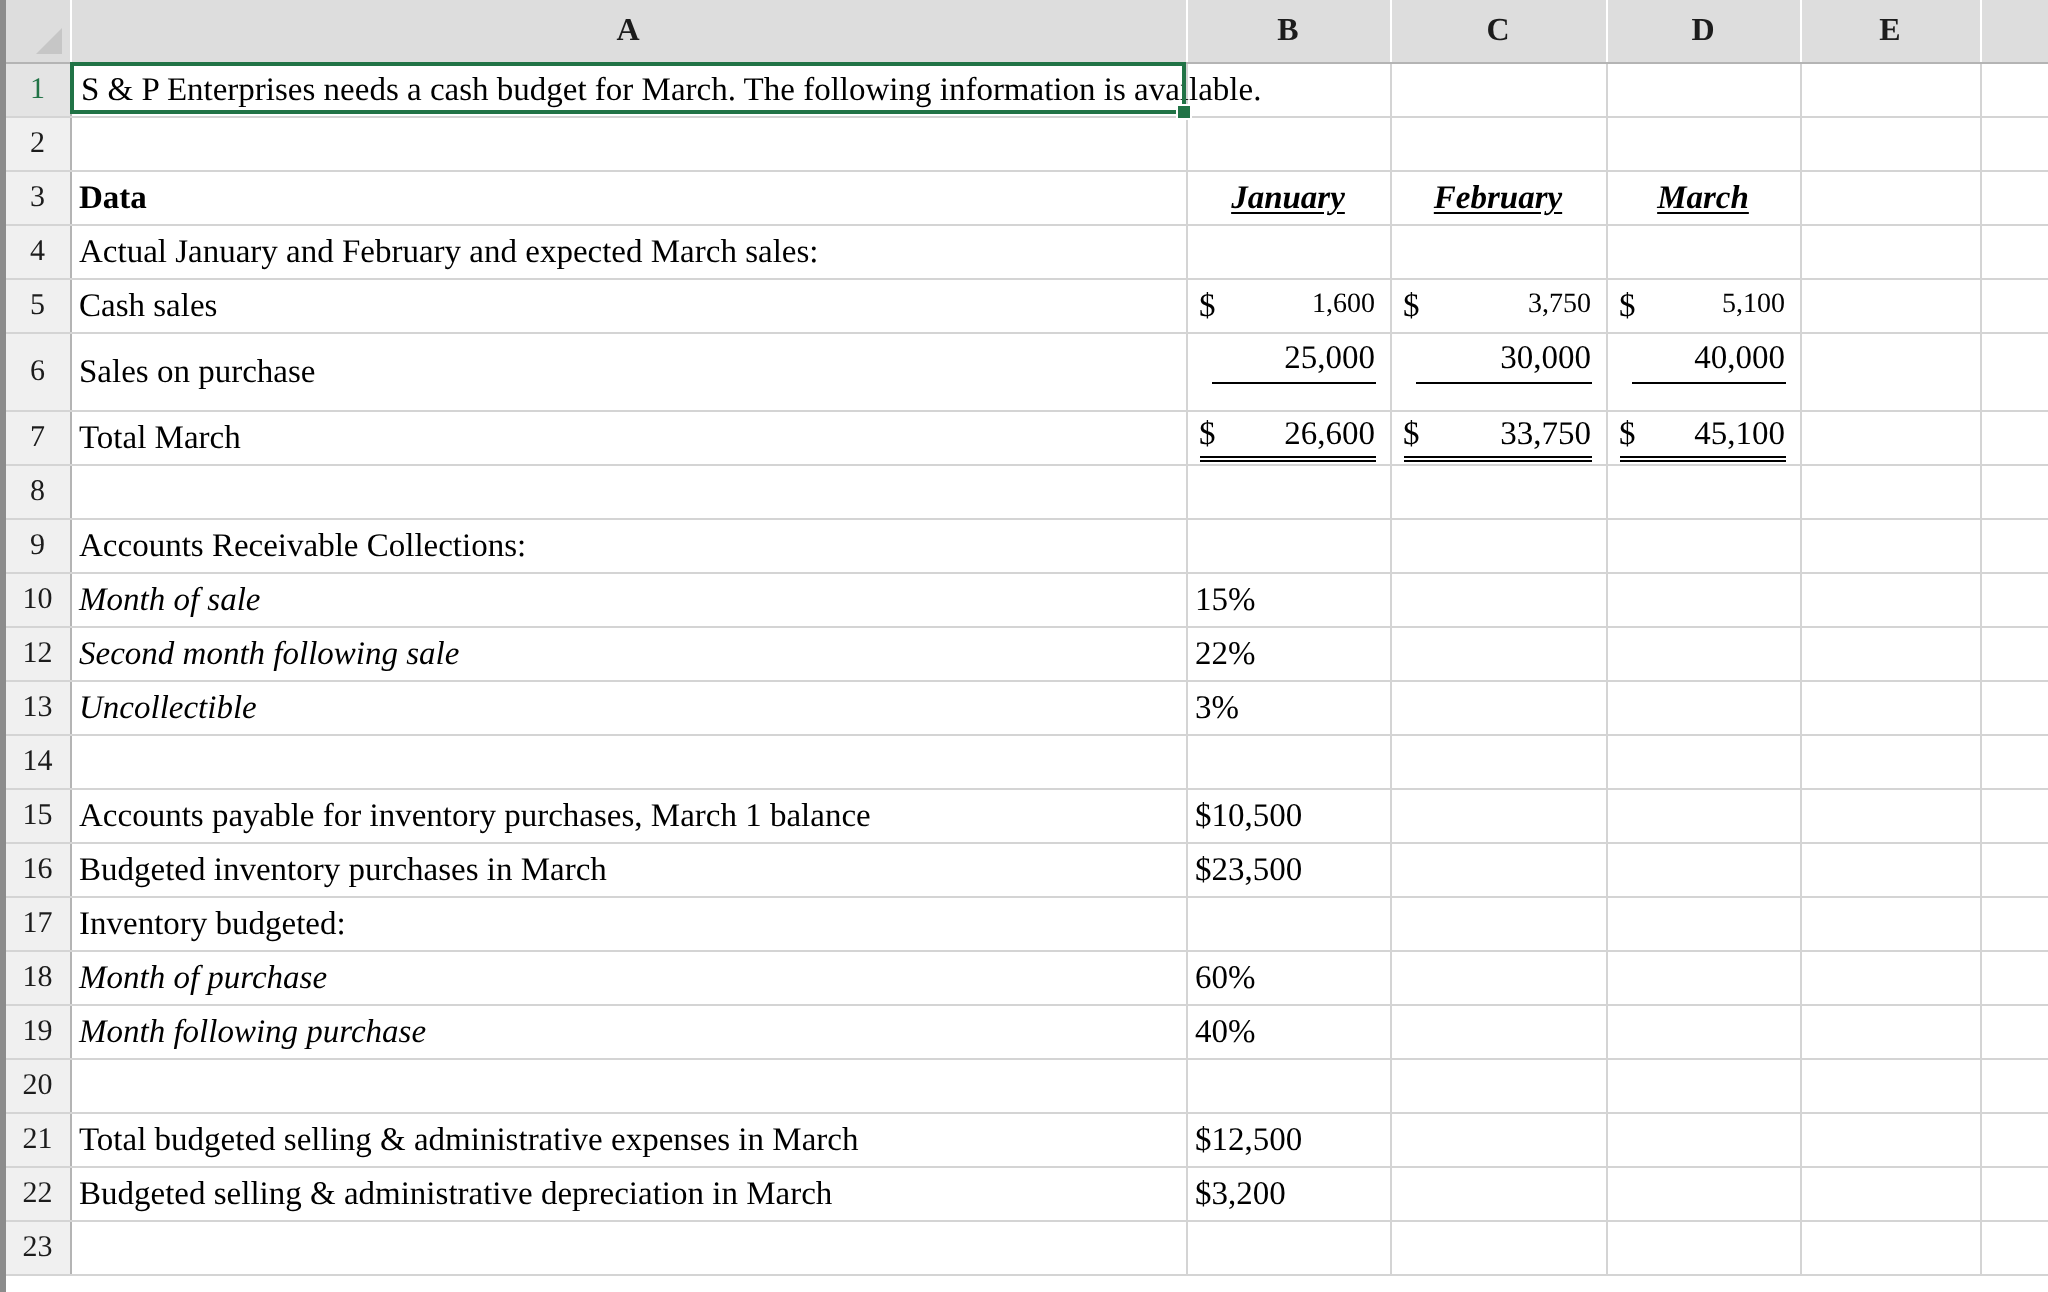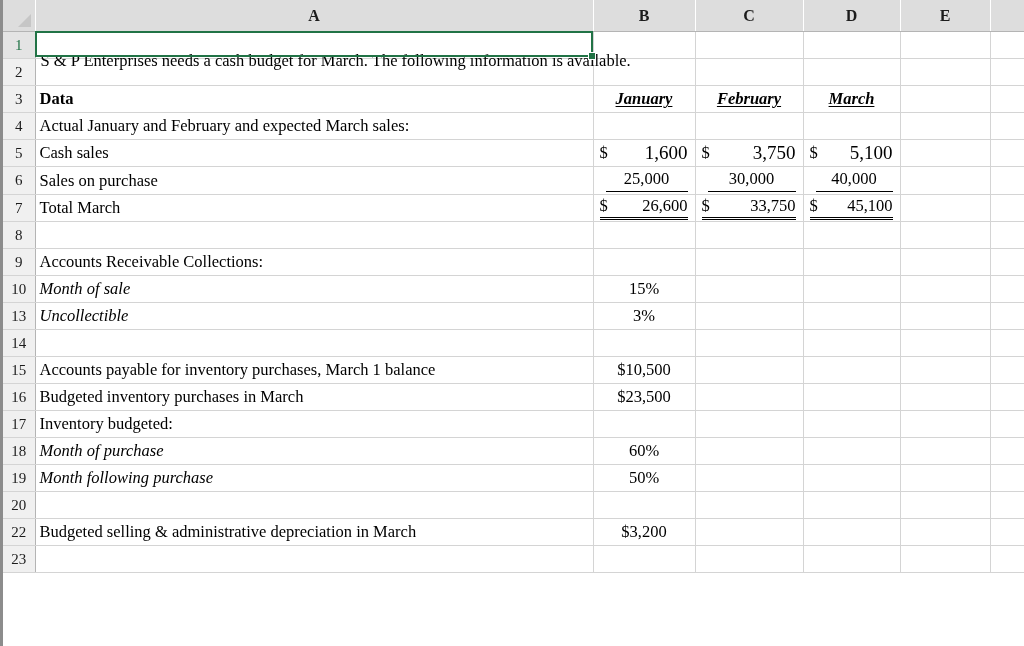--- a/index.html
+++ b/index.html
@@ -100,66 +100,66 @@
     font-size: 16.5px;
     line-height: 26px;
     color: #000000;
     vertical-align: middle;
     white-space: nowrap;
     overflow: visible;
   }
   td.cell.noclip { overflow: visible; position: relative; }
 
   .ta-l { text-align: left; }
-  .ta-r { text-align: center; }
+  .ta-r { text-align: left; }
   .ta-c { text-align: center; }
   .bold { font-weight: bold; }
 
   
   .mhead {
     display: inline-block;
     font-style: italic;
     font-weight: bold;
     text-decoration: underline;
     text-underline-offset: 2px;
     text-align: right;
   }
 
   
   .ind1 { padding-left: 22px; font-style: italic; }
 
   
   .overflow-text {
     position: absolute;
     left: 5px;
-    top: 16px;
+    top: 0;
     line-height: 26px;
     white-space: nowrap;
     text-align: right;
   }
 
   
   .money {
     display: flex;
     justify-content: space-between;
     align-items: center;
     height: 26px;
     padding: 0 3px 0 2px;
   }
   .money .cur { font-size: 16.5px; }
-  .money .amt { font-size: 19px; }
+  .money .amt { font-size: 14px; }
 
   
   .uline-single {
     display: block;
     height: 24px;
     line-height: 24px;
     border-bottom: 1.6px solid #000;
-    margin: 0 3px 2px 8px;
-    text-align: center;
+    margin: 0 3px 13px 8px;
+    text-align: right;
   }
   .dbl-wrap {
     display: block;
     margin: 0 3px 1px 2px;
     border-bottom: 1.6px solid #000;
     padding-bottom: 1px;
   }
   .dbl-inner {
     display: flex;
     justify-content: space-between;
@@ -365,20 +365,29 @@
       <td class="rownum">10</td>
       <td class="cell ta-l ind1">Month of sale</td>
       <td class="cell ta-r">15%</td>
       <td class="cell"></td>
       <td class="cell"></td>
       <td class="cell"></td>
       <td class="cell"></td>
     </tr>
 
 
+    <tr>
+      <td class="rownum">12</td>
+      <td class="cell ta-l ind1">Second month following sale</td>
+      <td class="cell ta-r">22%</td>
+      <td class="cell"></td>
+      <td class="cell"></td>
+      <td class="cell"></td>
+      <td class="cell"></td>
+    </tr>
 
     <tr>
       <td class="rownum">13</td>
       <td class="cell ta-l ind1">Uncollectible</td>
       <td class="cell ta-r">3%</td>
       <td class="cell"></td>
       <td class="cell"></td>
       <td class="cell"></td>
       <td class="cell"></td>
     </tr>
@@ -429,37 +438,46 @@
       <td class="cell ta-r">60%</td>
       <td class="cell"></td>
       <td class="cell"></td>
       <td class="cell"></td>
       <td class="cell"></td>
     </tr>
 
     <tr>
       <td class="rownum">19</td>
       <td class="cell ta-l ind1">Month following purchase</td>
-      <td class="cell ta-r">50%</td>
+      <td class="cell ta-r">40%</td>
       <td class="cell"></td>
       <td class="cell"></td>
       <td class="cell"></td>
       <td class="cell"></td>
     </tr>
 
     <tr>
       <td class="rownum">20</td>
       <td class="cell"></td>
       <td class="cell"></td>
       <td class="cell"></td>
       <td class="cell"></td>
       <td class="cell"></td>
       <td class="cell"></td>
     </tr>
 
+    <tr>
+      <td class="rownum">21</td>
+      <td class="cell ta-l">Total budgeted selling &amp; administrative expenses in March</td>
+      <td class="cell ta-r">$12,500</td>
+      <td class="cell"></td>
+      <td class="cell"></td>
+      <td class="cell"></td>
+      <td class="cell"></td>
+    </tr>
 
     <tr>
       <td class="rownum">22</td>
       <td class="cell ta-l">Budgeted selling &amp; administrative depreciation in March</td>
       <td class="cell ta-r">$3,200</td>
       <td class="cell"></td>
       <td class="cell"></td>
       <td class="cell"></td>
       <td class="cell"></td>
     </tr>

